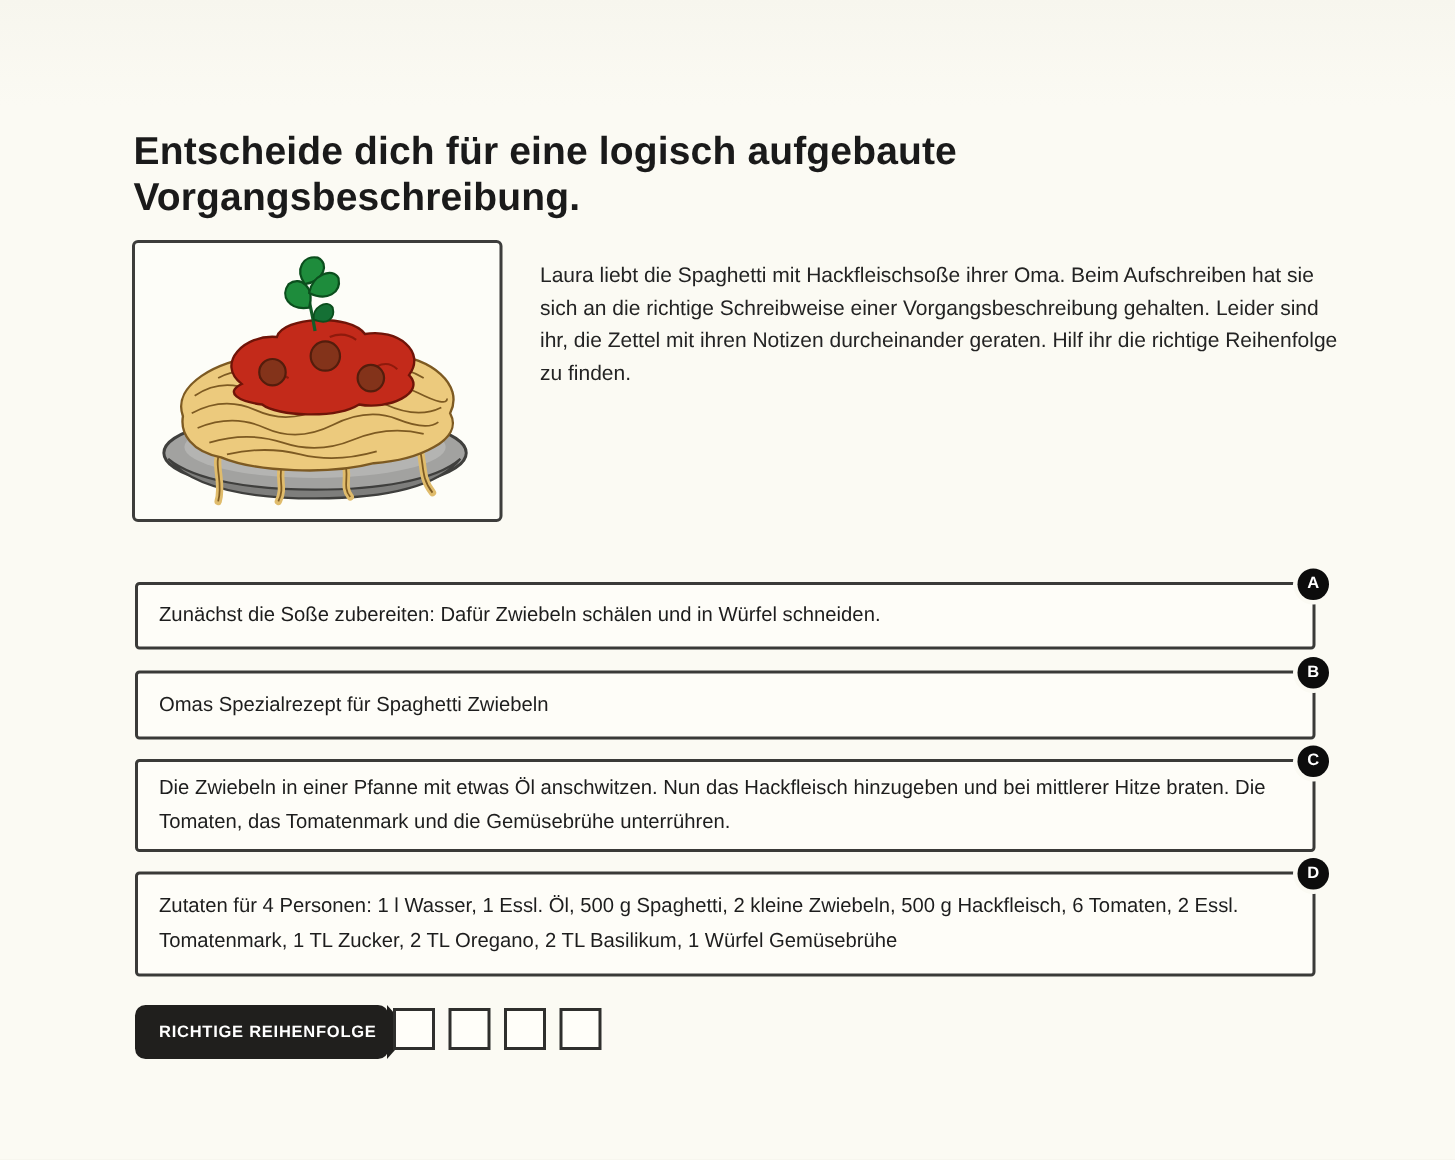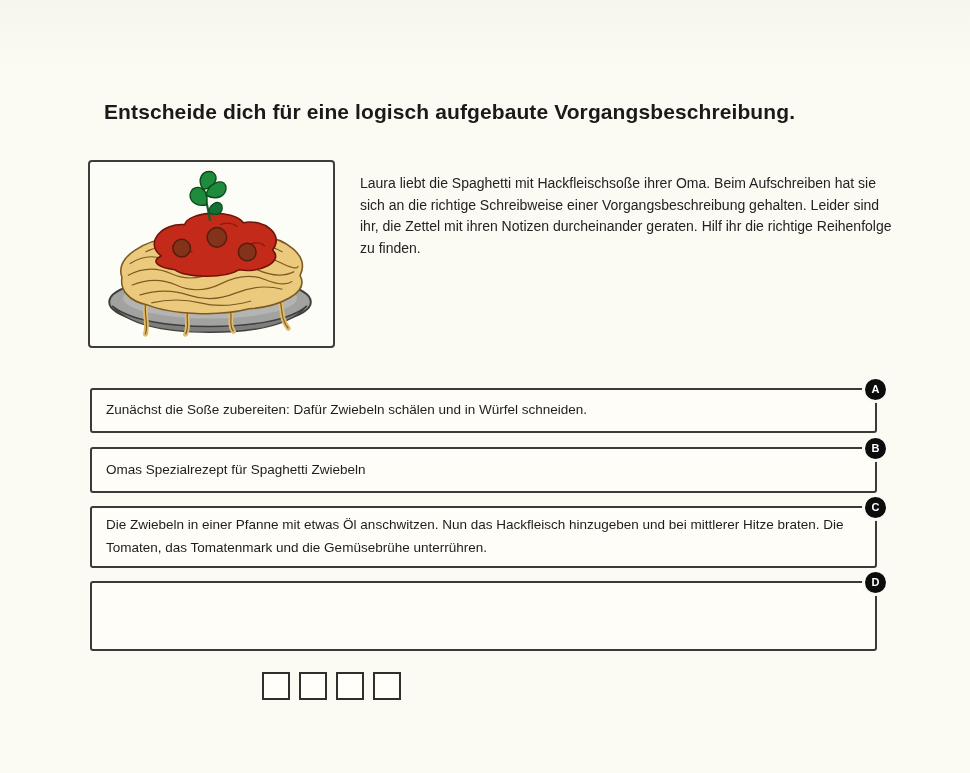--- a/index.html
+++ b/index.html
@@ -2,22 +2,22 @@
 <html><head>
 <meta charset="utf-8">
 <style>
   html,body{margin:0;padding:0;background:#f6f5ed;}
   .stage{
     position:relative;width:970px;height:773px;margin:0 auto;
     background:linear-gradient(180deg,#f7f6ee 0px,#fbfaf3 70px,#fbfaf3 100%);
     font-family:"Liberation Sans",sans-serif;overflow:hidden;
   }
   .page-title{
-    position:absolute;left:88px;top:84px;margin:16px;width:800px;
-    font-size:21px;font-weight:bold;color:#1a1a1a;letter-spacing:.1px;
+    position:absolute;left:88px;top:84px;margin:1px;width:800px;
+    font-size:26px;font-weight:bold;color:#1a1a1a;letter-spacing:.1px;
   }
   .page-subtitle{
     position:absolute;left:88px;top:118px;font-size:14px;color:#4d4d4d;
   }
   .figure-box{
     position:absolute;left:88px;top:160px;width:247px;height:188px;
     box-sizing:border-box;background:#fdfdf8;border:2px solid #3d3d3b;border-radius:4px;
   }
   .figure-box svg{display:block;width:100%;height:100%;}
   .intro-text{
@@ -117,23 +117,25 @@
     <span>Omas Spezialrezept für Spaghetti Zwiebeln</span>
     <span class="badge">B</span>
   </div>
 
   <div class="card card-c">
     <span>Die Zwiebeln in einer Pfanne mit etwas Öl anschwitzen. Nun das Hackfleisch hinzugeben und bei mittlerer Hitze braten. Die Tomaten, das Tomatenmark und die Gemüsebrühe unterrühren.</span>
     <span class="badge">C</span>
   </div>
 
   <div class="card card-d">
+    <span>Zutaten für 4 Personen: 1 l Wasser, 1 Essl. Öl, 500 g Spaghetti, 2 kleine Zwiebeln, 500 g Hackfleisch, 6 Tomaten, 2 Essl. Tomatenmark, 1 TL Zucker, 2 TL Oregano, 2 TL Basilikum, 1 Würfel Gemüsebrühe</span>
     <span class="badge">D</span>
   </div>
 
+  <div class="order-btn">RICHTIGE REIHENFOLGE</div>
 
   <div class="slots">
     <div class="slot"></div>
     <div class="slot"></div>
     <div class="slot"></div>
     <div class="slot"></div>
   </div>
 
 </div>
 

